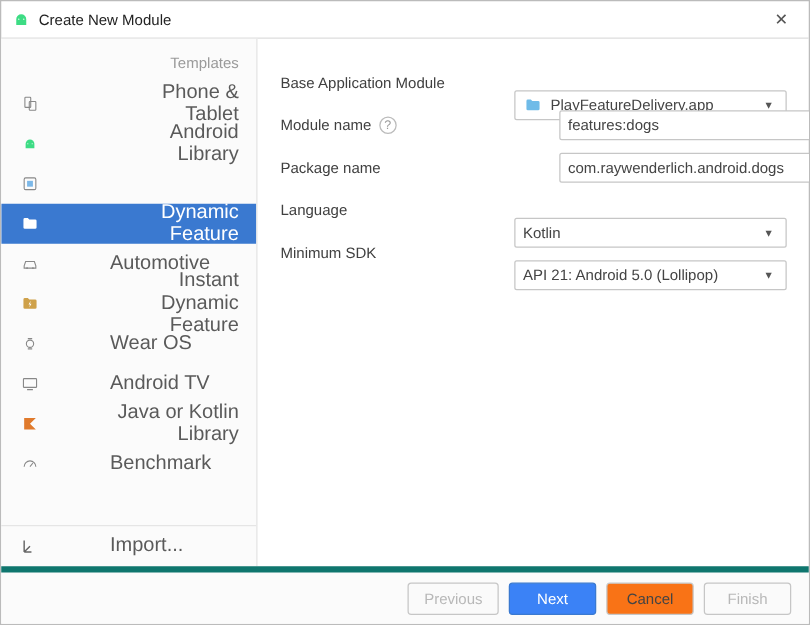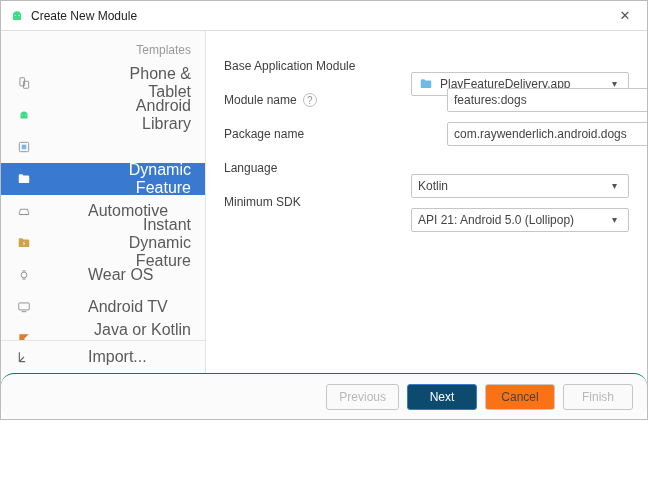--- a/index.html
+++ b/index.html
@@ -1,17 +1,17 @@
 <!DOCTYPE html>
 <html><head>
 <meta charset="utf-8">
 <style>
   * { box-sizing: border-box; }
   html, body { margin: 0; padding: 0; font-family: "Segoe UI", Arial, sans-serif; font-size: 12px; color: #333; }
-  .window { width: 648px; height: 420px; border: 1px solid #bbb; display: flex; flex-direction: column; background: #fff; }
+  .window { width: 648px; height: 500px; border: 1px solid #bbb; display: flex; flex-direction: column; background: #fff; }
   .titlebar { height: 30px; display: flex; align-items: center; padding: 0 8px; border-bottom: 1px solid #ddd; }
   .titlebar .title-icon { width: 16px; height: 16px; margin-right: 6px; display:flex; align-items:center; justify-content:center; }
   .titlebar .title { flex: 1; font-size: 12px; color: #222; }
   .titlebar .close { width: 28px; text-align: center; font-size: 13px; color: #555; cursor: pointer; }
   .body { flex: 1; display: flex; min-height: 0; }
   .sidebar { width: 205px; border-right: 1px solid #e5e5e5; background: #fbfbfb; display: flex; flex-direction: column; text-align: right; }
   .sidebar-header { padding: 12px 14px 10px 14px; color: #9a9a9a; font-size: 12px; }
   .sidebar-list { flex: 1; overflow: auto; }
   .sb-item { display: flex; align-items: center; height: 32px; padding: 0 14px 0 14px; cursor: pointer; color: #5a5a5a; }
   .sb-item.selected { background: #3a79d0; color: #fff; }
@@ -21,23 +21,23 @@
   .content { flex: 1; padding: 18px 18px 0 18px; overflow: auto; }
   .form-row { display: flex; align-items: center; height: 34px; gap: 32px; }
   .form-label { width: 155px; font-size: 12px; color: #404040; display:flex; align-items:center; }
   .help { width:14px; height:14px; border:1px solid #bbb; border-radius:50%; color:#999; font-size:10px; display:inline-flex; align-items:center; justify-content:center; margin-left:6px; }
   .form-field { flex: 1; }
   .dropdown { display: flex; align-items: center; border: 1px solid #c6c6c6; border-radius: 2px; height: 24px; padding: 0 6px; cursor:pointer; background:#fff;margin-top:35px; }
   .dropdown .dd-icon { width: 16px; height: 16px; margin-right: 6px; display:flex; align-items:center; justify-content:center; }
   .dropdown .dd-text { flex: 1; font-size: 12px; color: #444; }
   .dropdown .dd-arrow { width: 10px; color:#555; font-size:10px; }
   .text-input { width: 100%; border: 1px solid #c6c6c6; border-radius: 2px; height: 24px; padding: 0 6px; font-size: 12px; color:#444; background:#fff;margin-left:36px; }
-  .footer { height: 46px; border-top: 1px solid #0f766e; display: flex; align-items: center; justify-content: flex-end; padding: 0 14px; gap: 8px; background:#fbfbfb;border-radius:13px; }
+  .footer { height: 46px; border-top: 5px solid #0f766e; display: flex; align-items: center; justify-content: flex-end; padding: 0 14px; gap: 8px; background:#fbfbfb; }
   .btn { min-width: 70px; height: 26px; border: 1px solid #c6c6c6; border-radius: 3px; background: #f97316; color: #444; font-size: 12px; cursor: pointer; padding: 0 12px; }
-  .btn.primary { background: #0c4a6e; border-color: #3a79d0; color: #fff; }
+  .btn.primary { background: #3b82f6; border-color: #3a79d0; color: #fff; }
   .btn:disabled { color: #b8b8b8; cursor: default; background:#fafafa; }
 </style>
 </head>
 <body>
 
 <div class="window">
 
   <div class="titlebar">
     <span class="title-icon">
       <svg width="16" height="16" viewBox="0 0 24 24">

